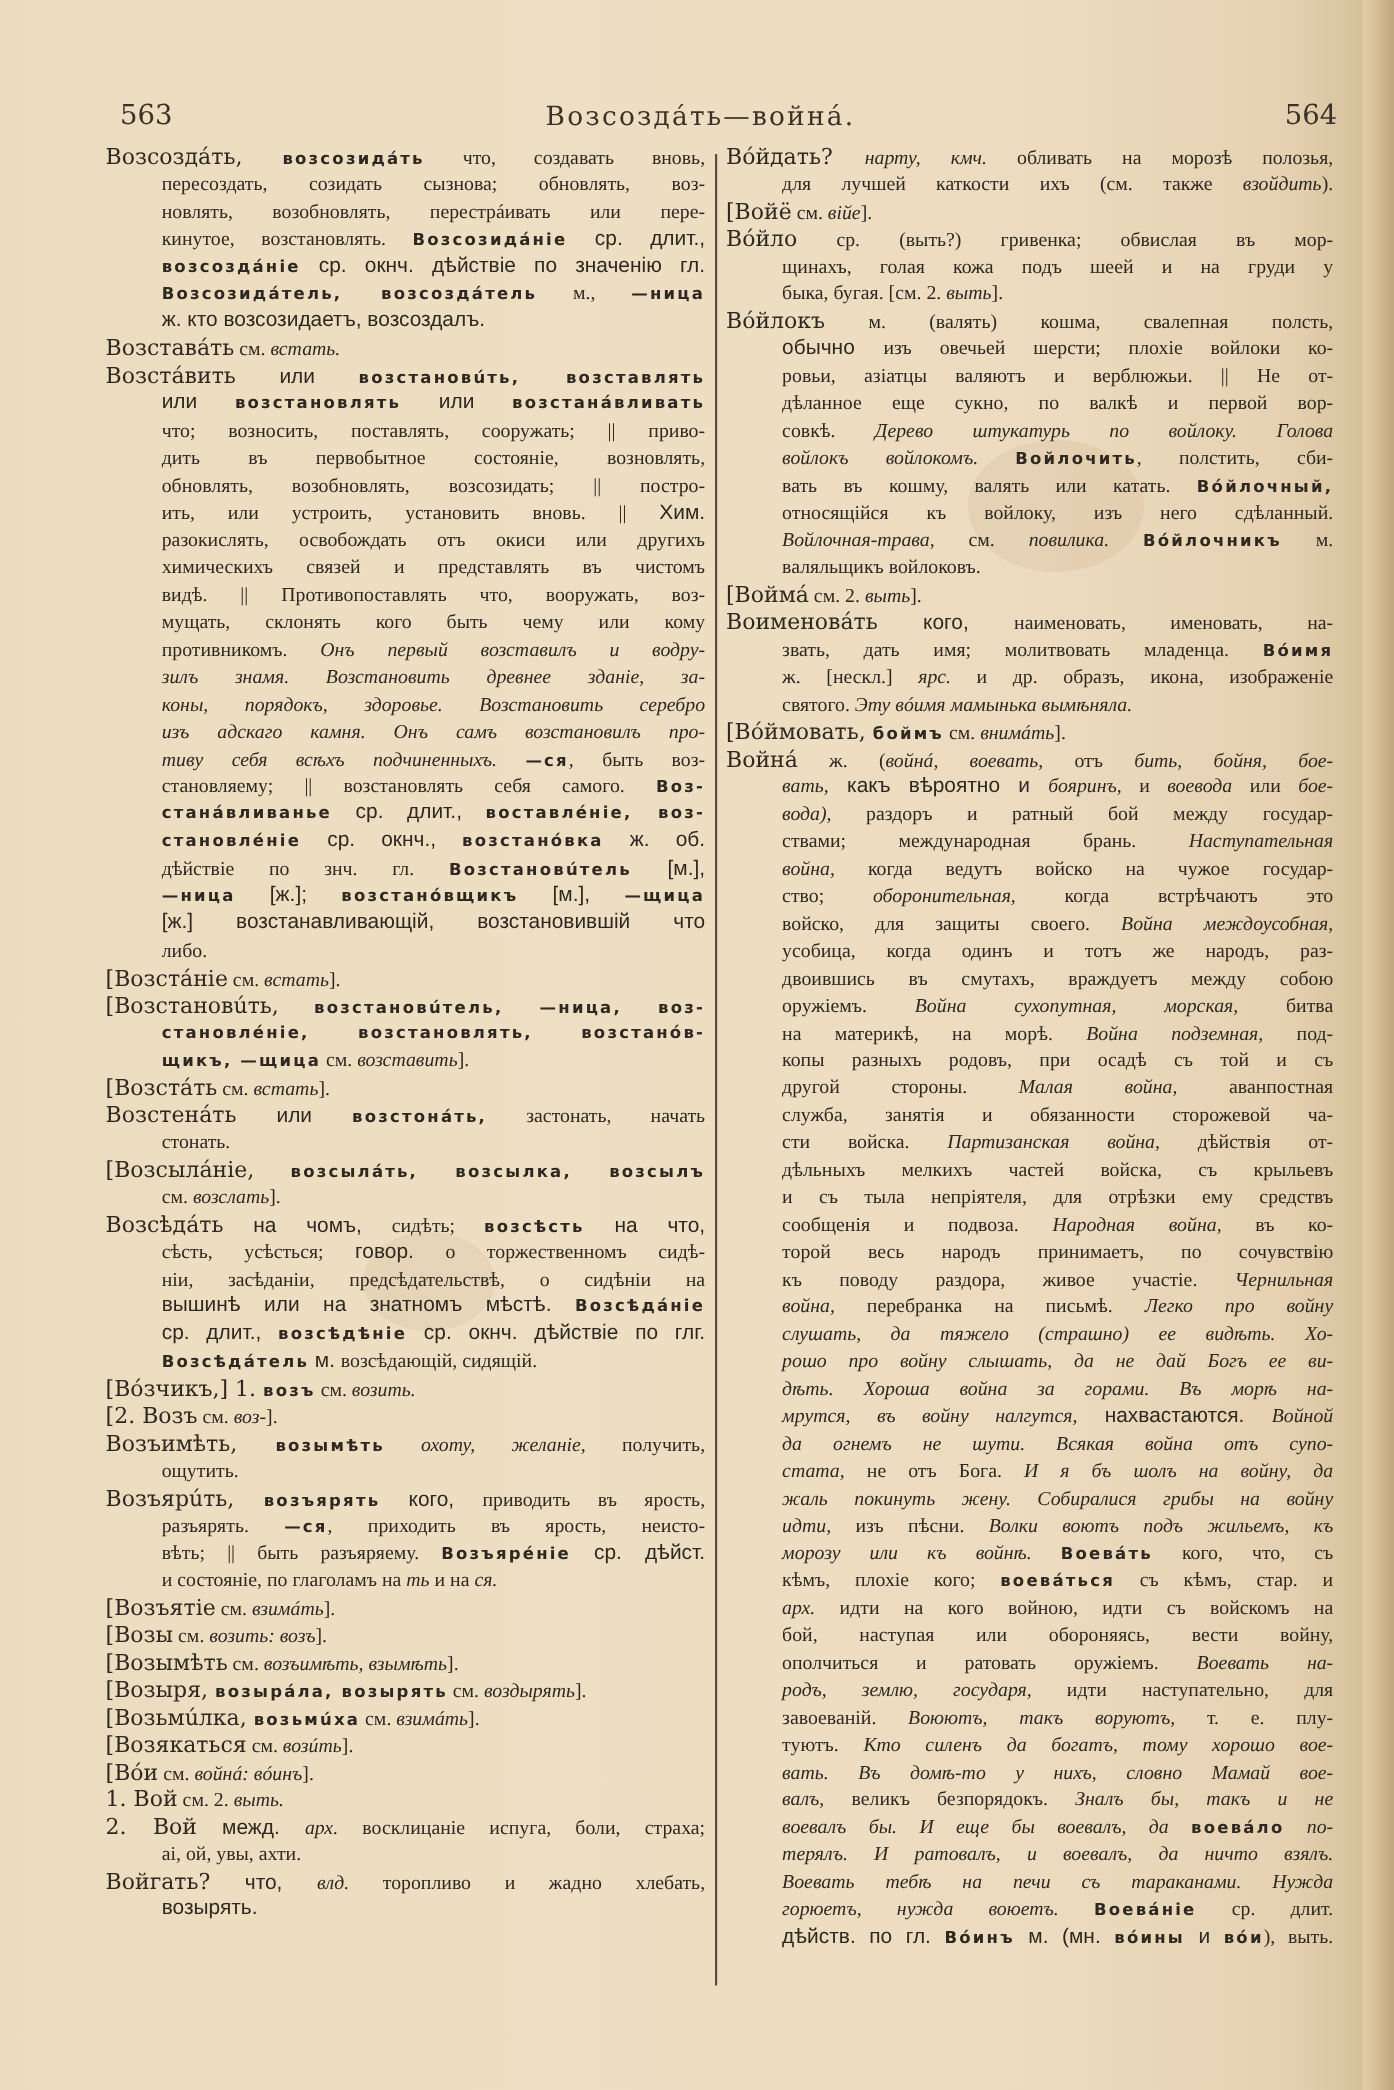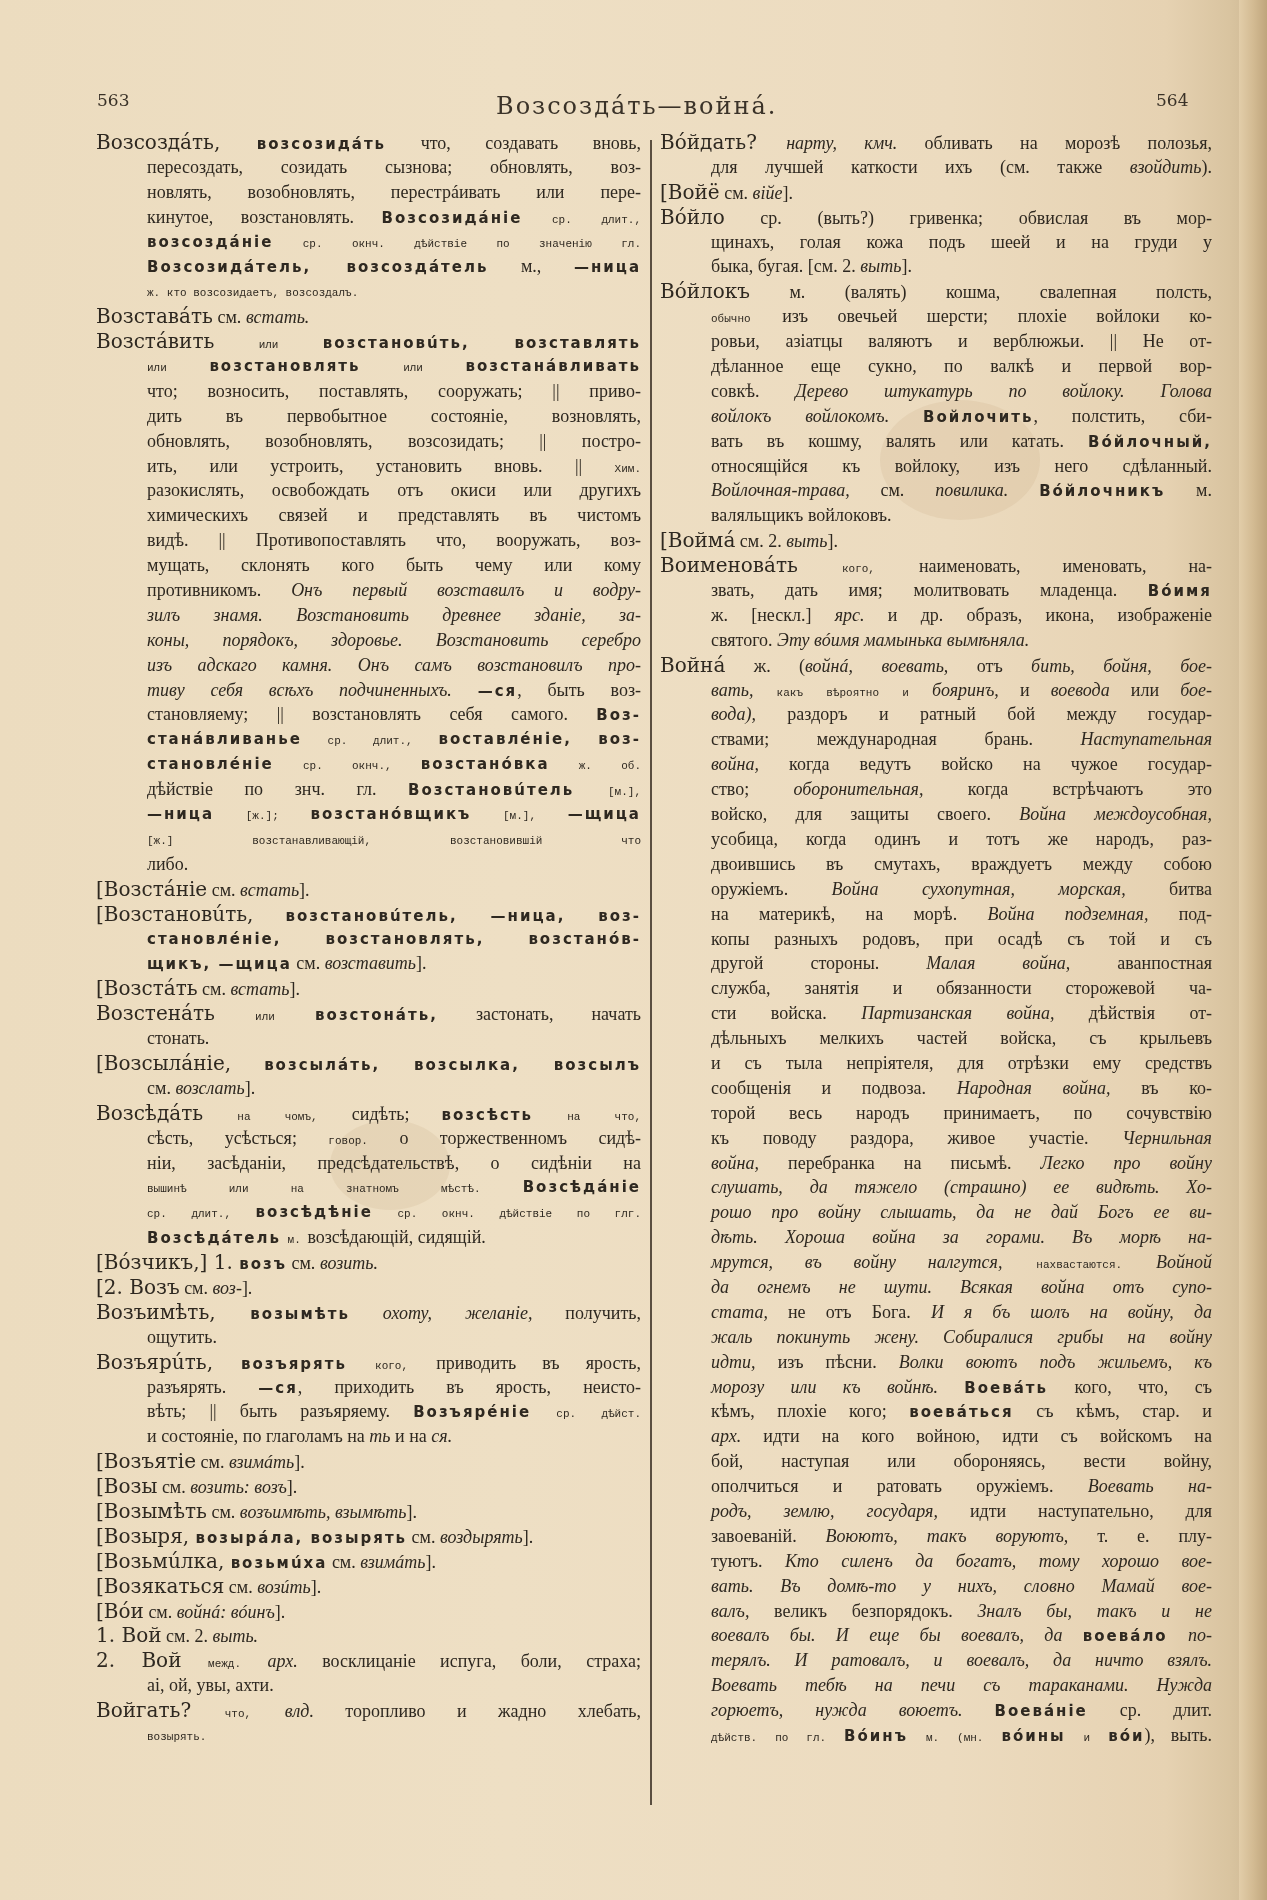--- a/index.html
+++ b/index.html
@@ -12,21 +12,21 @@
   }
   .page {
     position: absolute; left: 0; top: 0; width: 1267px; height: 1900px;
     background: linear-gradient(90deg, #ecdcbf 0%, #eedfc4 40%, #ecdbbf 75%, #e6d2b2 92%, #d9c4a0 97%, #c9b38e 100%);
   }
   .edge {
     position: absolute; right: 0; top: 0; width: 28px; height: 1900px;
     background: linear-gradient(90deg, #e2cda9 0%, #d3bb93 50%, #bfa57c 100%);
   }
   .running-head { position: absolute; top: 90px; left: 0; width: 1267px; height: 30px; }
-  .pnum { position: absolute; font-size: 17px; top: 0; color: #3a3228; }
+  .pnum { position: absolute; font-size: 25px; top: 0; color: #3a3228; margin-left: 12px; }
   .pnum.left { left: 97px; }
   .pnum.right { left: 1156px; }
   .head-title {
     position: absolute; left: 496px; top: 2px; font-size: 24px; letter-spacing: 2px; color: #3a3228;
   }
   .col {
     position: absolute; top: 130px; width: 545px;
     font-size: 16.5px; line-height: 24.9px;
   }
   .col.left { left: 96px; }
@@ -34,21 +34,21 @@
   .rule {
     position: absolute; left: 650px; top: 140px; width: 2px; height: 1665px; background: #5a4e40;
   }
   .line { white-space: nowrap; height: 24.9px; text-align: justify; text-align-last: justify; overflow: visible; }
   .line.end { text-align-last: left; }
   .line.ind { padding-left: 51px; }
   .seg-r { font-family: "Liberation Serif", "DejaVu Serif", serif; font-size: 18px; }
   .seg-b { font-family: "DejaVu Sans", "Liberation Sans", sans-serif; font-weight: bold; font-size: 15px; letter-spacing: 2px; }
   .seg-h { font-family: "DejaVu Serif", serif; font-size: 20px; }
   .seg-i { font-family: "Liberation Serif", "DejaVu Serif", serif; font-style: italic; font-size: 18px; }
-  .seg-s { font-family: Liberation Mono, monospace; font-size: 11px; }
+  .seg-s { font-family: Liberation Sans, sans-serif; font-size: 19px; }
   .stain { position: absolute; border-radius: 50%; background: rgba(170,130,80,0.10); }
 </style>
 </head>
 <body>
 
 <div class="page">
   <div class="stain" style="left:330px;top:1120px;width:120px;height:90px;"></div>
   <div class="stain" style="left:880px;top:400px;width:160px;height:120px;"></div>
   <div class="edge"></div>
 
@@ -141,20 +141,21 @@
       <div class="line ind"><span class="seg-i">войлокъ войлокомъ. </span><span class="seg-b">Войлочить</span><span class="seg-r">, полстить, сби-</span></div>
       <div class="line ind"><span class="seg-r">вать въ кошму, валять или катать. </span><span class="seg-b">Вóйлочный,</span></div>
       <div class="line ind"><span class="seg-r">относящійся къ войлоку, изъ него сдѣланный.</span></div>
       <div class="line ind"><span class="seg-i">Войлочная-трава,</span><span class="seg-r"> см. </span><span class="seg-i">повилика. </span><span class="seg-b">Вóйлочникъ</span><span class="seg-r"> м.</span></div>
       <div class="line ind end"><span class="seg-r">валяльщикъ войлоковъ.</span></div>
       <div class="line end"><span class="seg-h">[Воймá</span><span class="seg-r"> см. 2. </span><span class="seg-i">выть</span><span class="seg-r">].</span></div>
       <div class="line"><span class="seg-h">Воименовáть</span><span class="seg-s"> кого, </span><span class="seg-r">наименовать, именовать, на-</span></div>
       <div class="line ind"><span class="seg-r">звать, дать имя; молитвовать младенца. </span><span class="seg-b">Вóимя</span></div>
       <div class="line ind"><span class="seg-r">ж. [нескл.] </span><span class="seg-i">ярс.</span><span class="seg-r"> и др. образъ, икона, изображеніе</span></div>
       <div class="line ind end"><span class="seg-r">святого. </span><span class="seg-i">Эту вóимя мамынька вымѣняла.</span></div>
+      <div class="line end"><span class="seg-h">[Вóймовать, </span><span class="seg-b">боймъ</span><span class="seg-r"> см. </span><span class="seg-i">внимáть</span><span class="seg-r">].</span></div>
       <div class="line"><span class="seg-h">Войнá</span><span class="seg-r"> ж. (</span><span class="seg-i">войнá, воевать,</span><span class="seg-r"> отъ </span><span class="seg-i">бить, бойня, бое-</span></div>
       <div class="line ind"><span class="seg-i">вать,</span><span class="seg-s"> какъ вѣроятно и </span><span class="seg-i">бояринъ,</span><span class="seg-r"> и </span><span class="seg-i">воевода</span><span class="seg-r"> или </span><span class="seg-i">бое-</span></div>
       <div class="line ind"><span class="seg-i">вода),</span><span class="seg-r"> раздоръ и ратный бой между государ-</span></div>
       <div class="line ind"><span class="seg-r">ствами; международная брань. </span><span class="seg-i">Наступательная</span></div>
       <div class="line ind"><span class="seg-i">война,</span><span class="seg-r"> когда ведутъ войско на чужое государ-</span></div>
       <div class="line ind"><span class="seg-r">ство; </span><span class="seg-i">оборонительная,</span><span class="seg-r"> когда встрѣчаютъ это</span></div>
       <div class="line ind"><span class="seg-r">войско, для защиты своего. </span><span class="seg-i">Война междоусобная,</span></div>
       <div class="line ind"><span class="seg-r">усобица, когда одинъ и тотъ же народъ, раз-</span></div>
       <div class="line ind"><span class="seg-r">двоившись въ смутахъ, враждуетъ между собою</span></div>
       <div class="line ind"><span class="seg-r">оружіемъ. </span><span class="seg-i">Война сухопутная, морская,</span><span class="seg-r"> битва</span></div>

